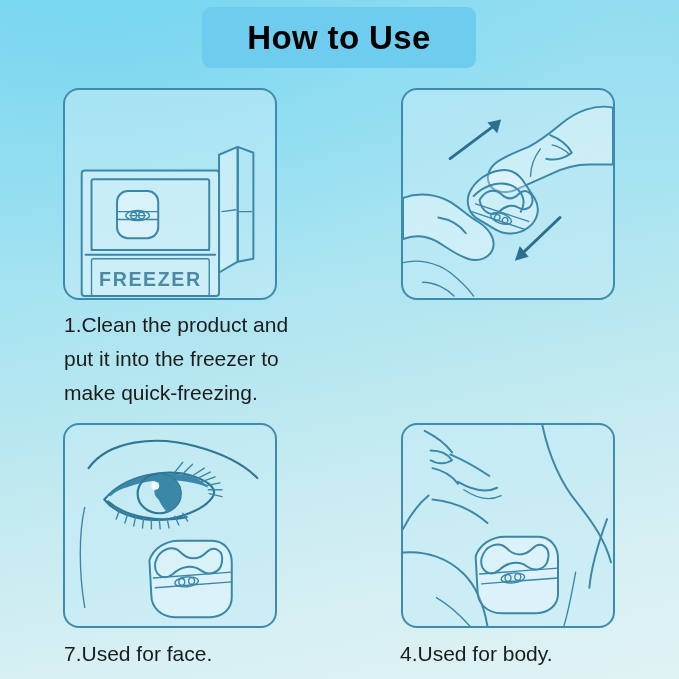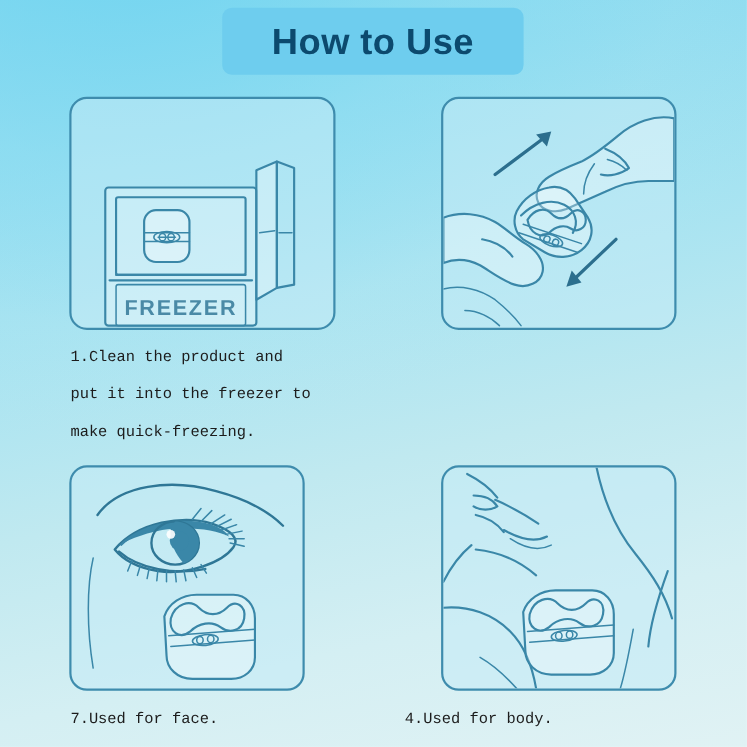--- a/index.html
+++ b/index.html
@@ -48,59 +48,58 @@
     width: 274px;
     height: 61px;
     background: #6ecdee;
     border-radius: 9px;
     display: flex;
     align-items: center;
     justify-content: center;
     z-index: 4;
   }
   #title-text {
-    color: #0c4a6e;
+    color: #000000;
     font-size: 33px;
     font-weight: bold;
     letter-spacing: 0.4px;
     line-height: 1;
     white-space: nowrap;
   }
 
   
   .panel {
     position: absolute;
     border: 2px solid #3e8cad;
     border-radius: 16px;
     background: rgba(197,235,246,0.55);
     box-sizing: border-box;
     overflow: hidden;
     z-index: 2;
   }
   .panel svg { display: block; width: 100%; height: 100%; }
 
-  #panel-1 { left: 63px;  top: 88px;  width: 242px; height: 212px; }
+  #panel-1 { left: 63px;  top: 88px;  width: 214px; height: 212px; }
   #panel-2 { left: 401px; top: 88px;  width: 214px; height: 212px; }
   #panel-3 { left: 63px;  top: 423px; width: 214px; height: 205px; }
   #panel-4 { left: 401px; top: 423px; width: 214px; height: 205px; }
 
   
   .caption {
     position: absolute;
     color: #1c1c1c;
-    font-size: 14px;
+    font-size: 21px;
     line-height: 34px;
     z-index: 3;
     white-space: pre-line;
-    font-family: Liberation Mono, monospace;
   }
   #caption-1 { left: 64px;  top: 308px; width: 250px; }
   #caption-2 { left: 392px; top: 308px; width: 250px; }
   #caption-3 { left: 64px;  top: 637px; width: 250px; }
-  #caption-4 { left: 368px; top: 637px; width: 250px; }
+  #caption-4 { left: 400px; top: 637px; width: 250px; }
 
   
   .ln   { fill: none; stroke: #3a87a8; stroke-width: 2; stroke-linecap: round; stroke-linejoin: round; }
   .ln-t { fill: none; stroke: #3a87a8; stroke-width: 1.4; stroke-linecap: round; stroke-linejoin: round; }
   .ln-h { fill: none; stroke: #2f7796; stroke-width: 2.2; stroke-linecap: round; stroke-linejoin: round; }
   .fill-soft { fill: rgba(255,255,255,0.30); stroke: #3a87a8; stroke-width: 2;
                stroke-linecap: round; stroke-linejoin: round; }
   .fill-dark { fill: #3a87a8; stroke: none; }
   .arrow { fill: none; stroke: #2c6f8e; stroke-width: 3; stroke-linecap: round; stroke-linejoin: round; }
   .arrow-head { fill: #2c6f8e; stroke: none; }

